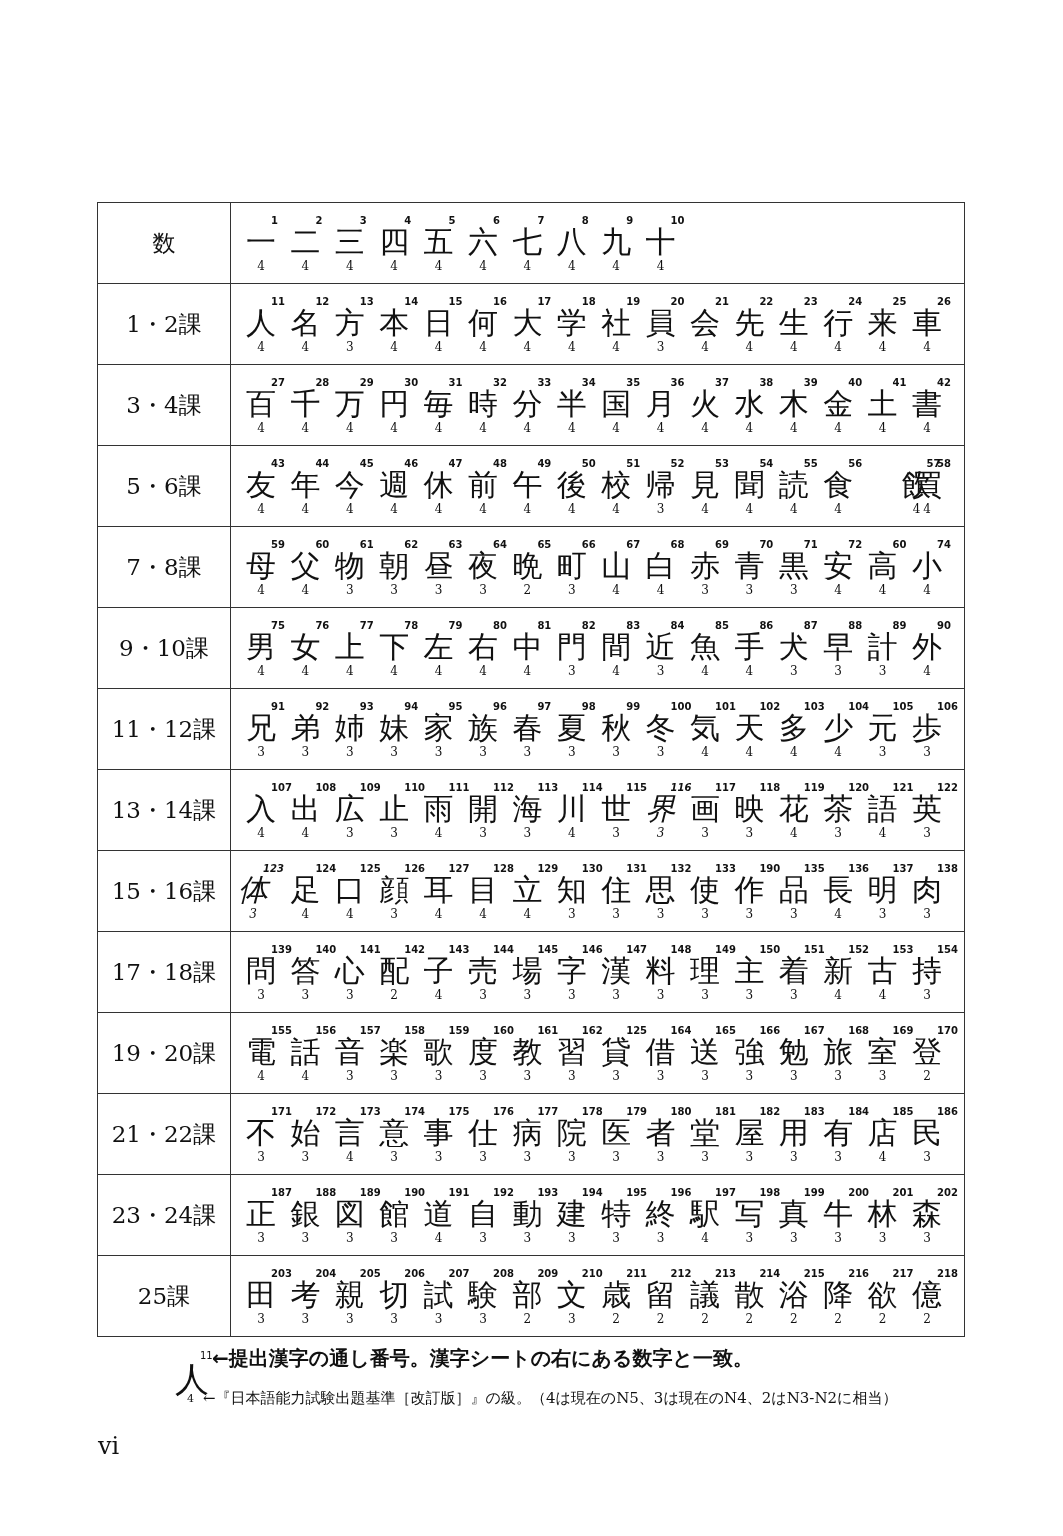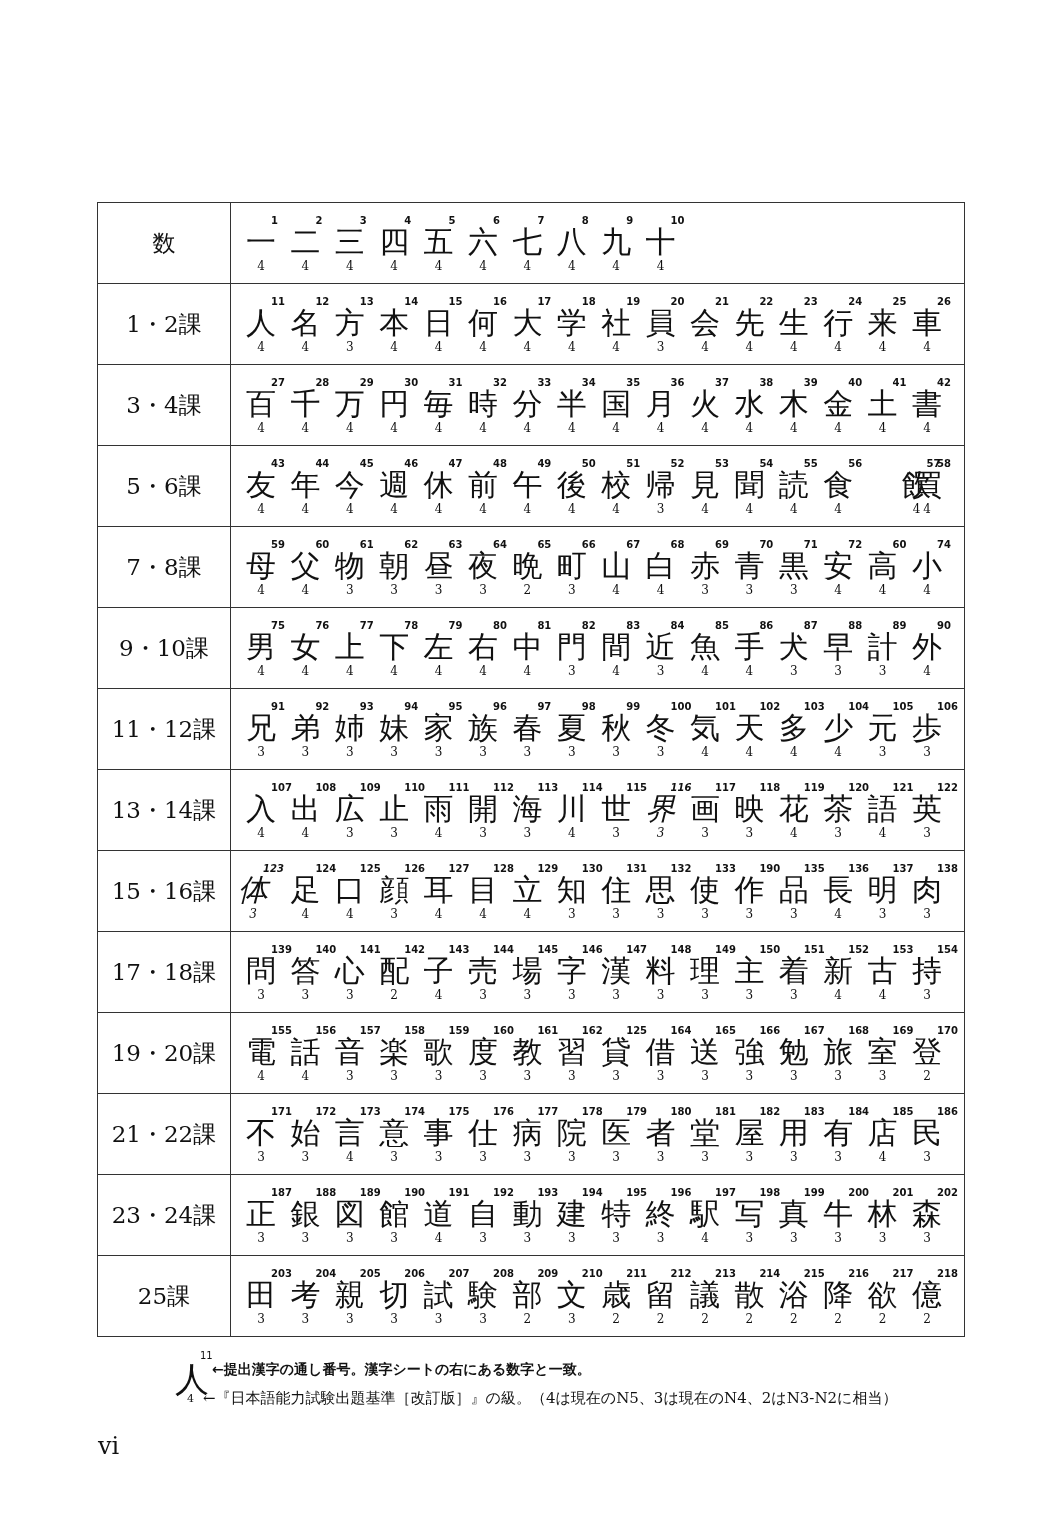--- a/index.html
+++ b/index.html
@@ -12,21 +12,21 @@
   td.lesson { width: 132px; text-align: center; font-family: "DejaVu Serif", serif; font-size: 23px; }
   td.cells { position: relative; }
   .row-inner { position: relative; height: 80px; }
   .k { position: absolute; top: 0; width: 44px; height: 80px; }
   .k .num { position: absolute; top: 12px; left: 28px; font-family: "DejaVu Sans", sans-serif; font-weight: bold; font-size: 10px; }
   .k .char { position: absolute; top: 20px; left: 0; width: 36px; text-align: center; font-family: "DejaVu Serif", serif; font-size: 30px; line-height: 38px; }
   .k .lvl { position: absolute; top: 56px; left: 0; width: 36px; text-align: center; font-family: "DejaVu Serif", serif; font-size: 12px; }
   .legend { position: absolute; left: 175px; top: 1345px; width: 820px; }
   .legend .lchar { position: absolute; left: 0; top: 12px; font-family: "DejaVu Serif", serif; font-size: 34px; }
   .legend .lnum { position: absolute; left: 25px; top: 5px; font-family: "DejaVu Sans", sans-serif; font-size: 10px; }
-  .legend .ltext1 { position: absolute; left: 37px; top: 16px; font-family: "DejaVu Sans", sans-serif; font-weight: bold; font-size: 14px; text-align: right; }
+  .legend .ltext1 { position: absolute; left: 37px; top: 0px; font-family: "DejaVu Sans", sans-serif; font-weight: bold; font-size: 20px; text-align: right; }
   .legend .llvl { position: absolute; left: 12px; top: 47px; font-family: "DejaVu Serif", serif; font-size: 11px; }
   .legend .ltext2 { position: absolute; left: 28px; top: 44px; font-family: "DejaVu Serif", serif; font-size: 15px; white-space: nowrap; }
   .page-num { position: absolute; left: 98px; top: 1432px; font-family: "DejaVu Serif", serif; font-size: 24px; }
 </style>
 </head>
 <body>
 
 <div class="title-wrap">
 </div>
 

